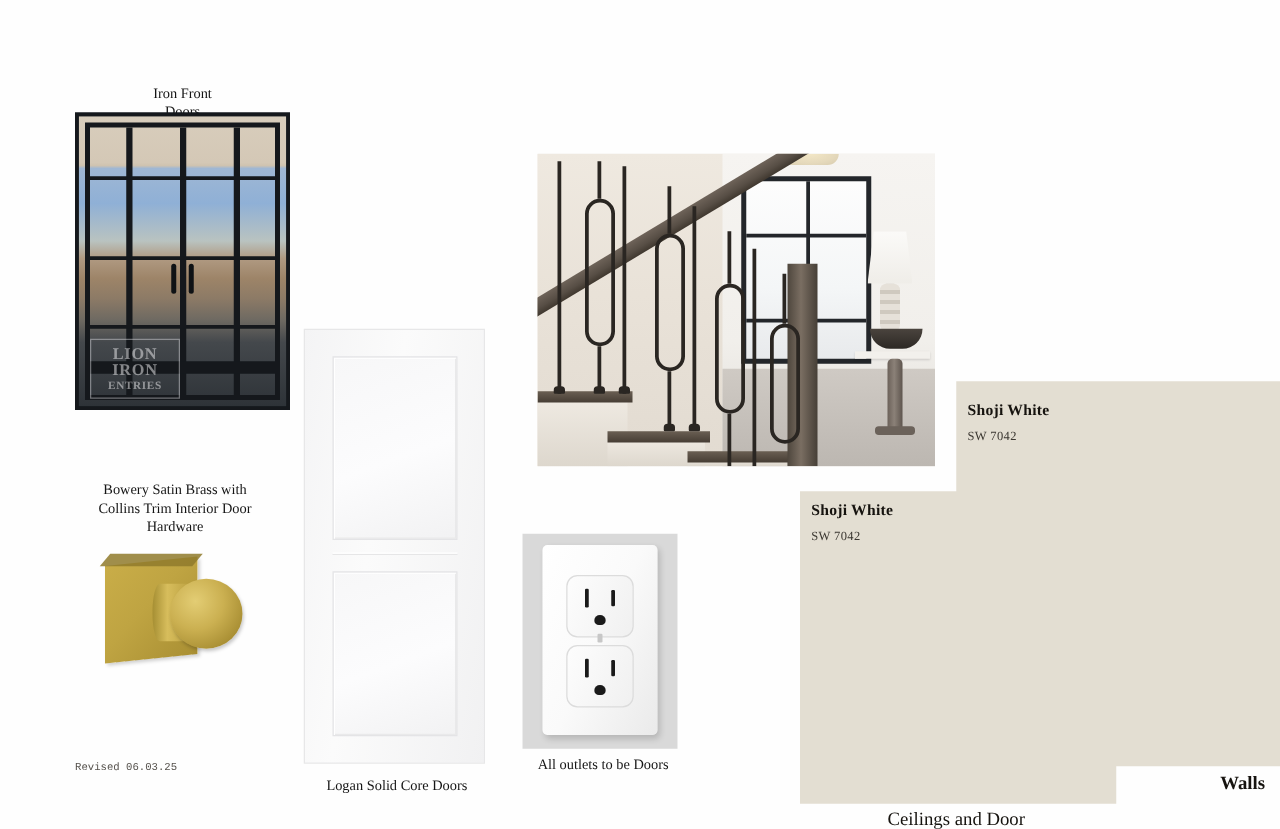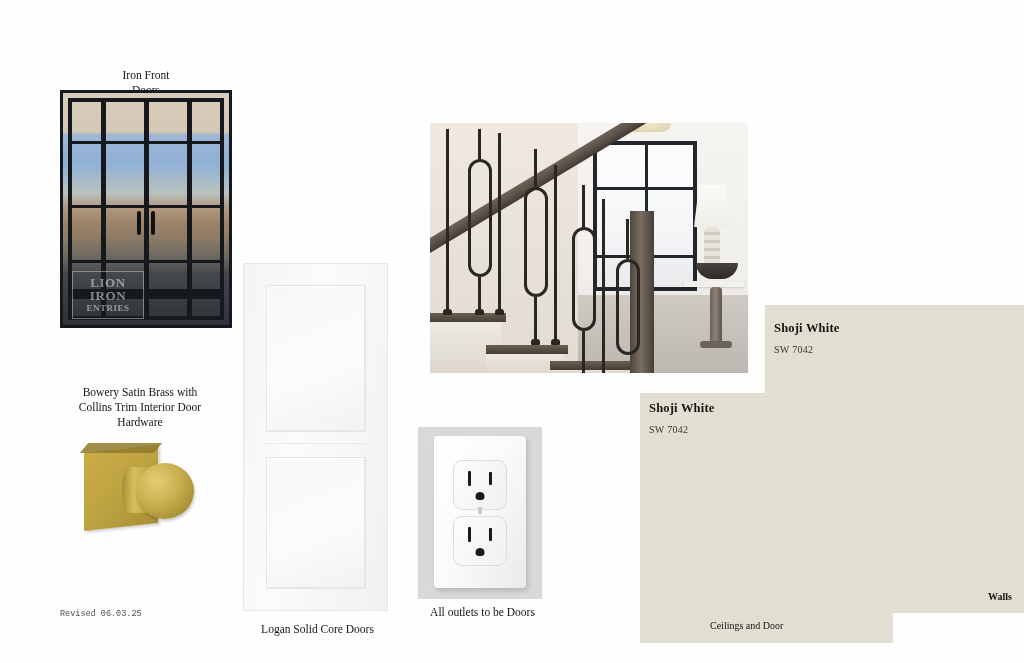--- a/index.html
+++ b/index.html
@@ -382,22 +382,23 @@
     letter-spacing: .2px;
   }
   .swatch-code {
     position: absolute;
     font-size: 10px;
     color: #3a3630;
     letter-spacing: .3px;
   }
   .swatch-use {
     position: absolute;
-    font-size: 10px;
+    font-size: 15px;
     color: #16130f;
+    margin-top: 28px;
   }
   .swatch-use.bold { font-weight: bold; }
 
   
   #revision-note {
     position: absolute;
     left: 60px;
     top: 609px;
     font-family: Liberation Mono, monospace;
     font-size: 8.5px;

